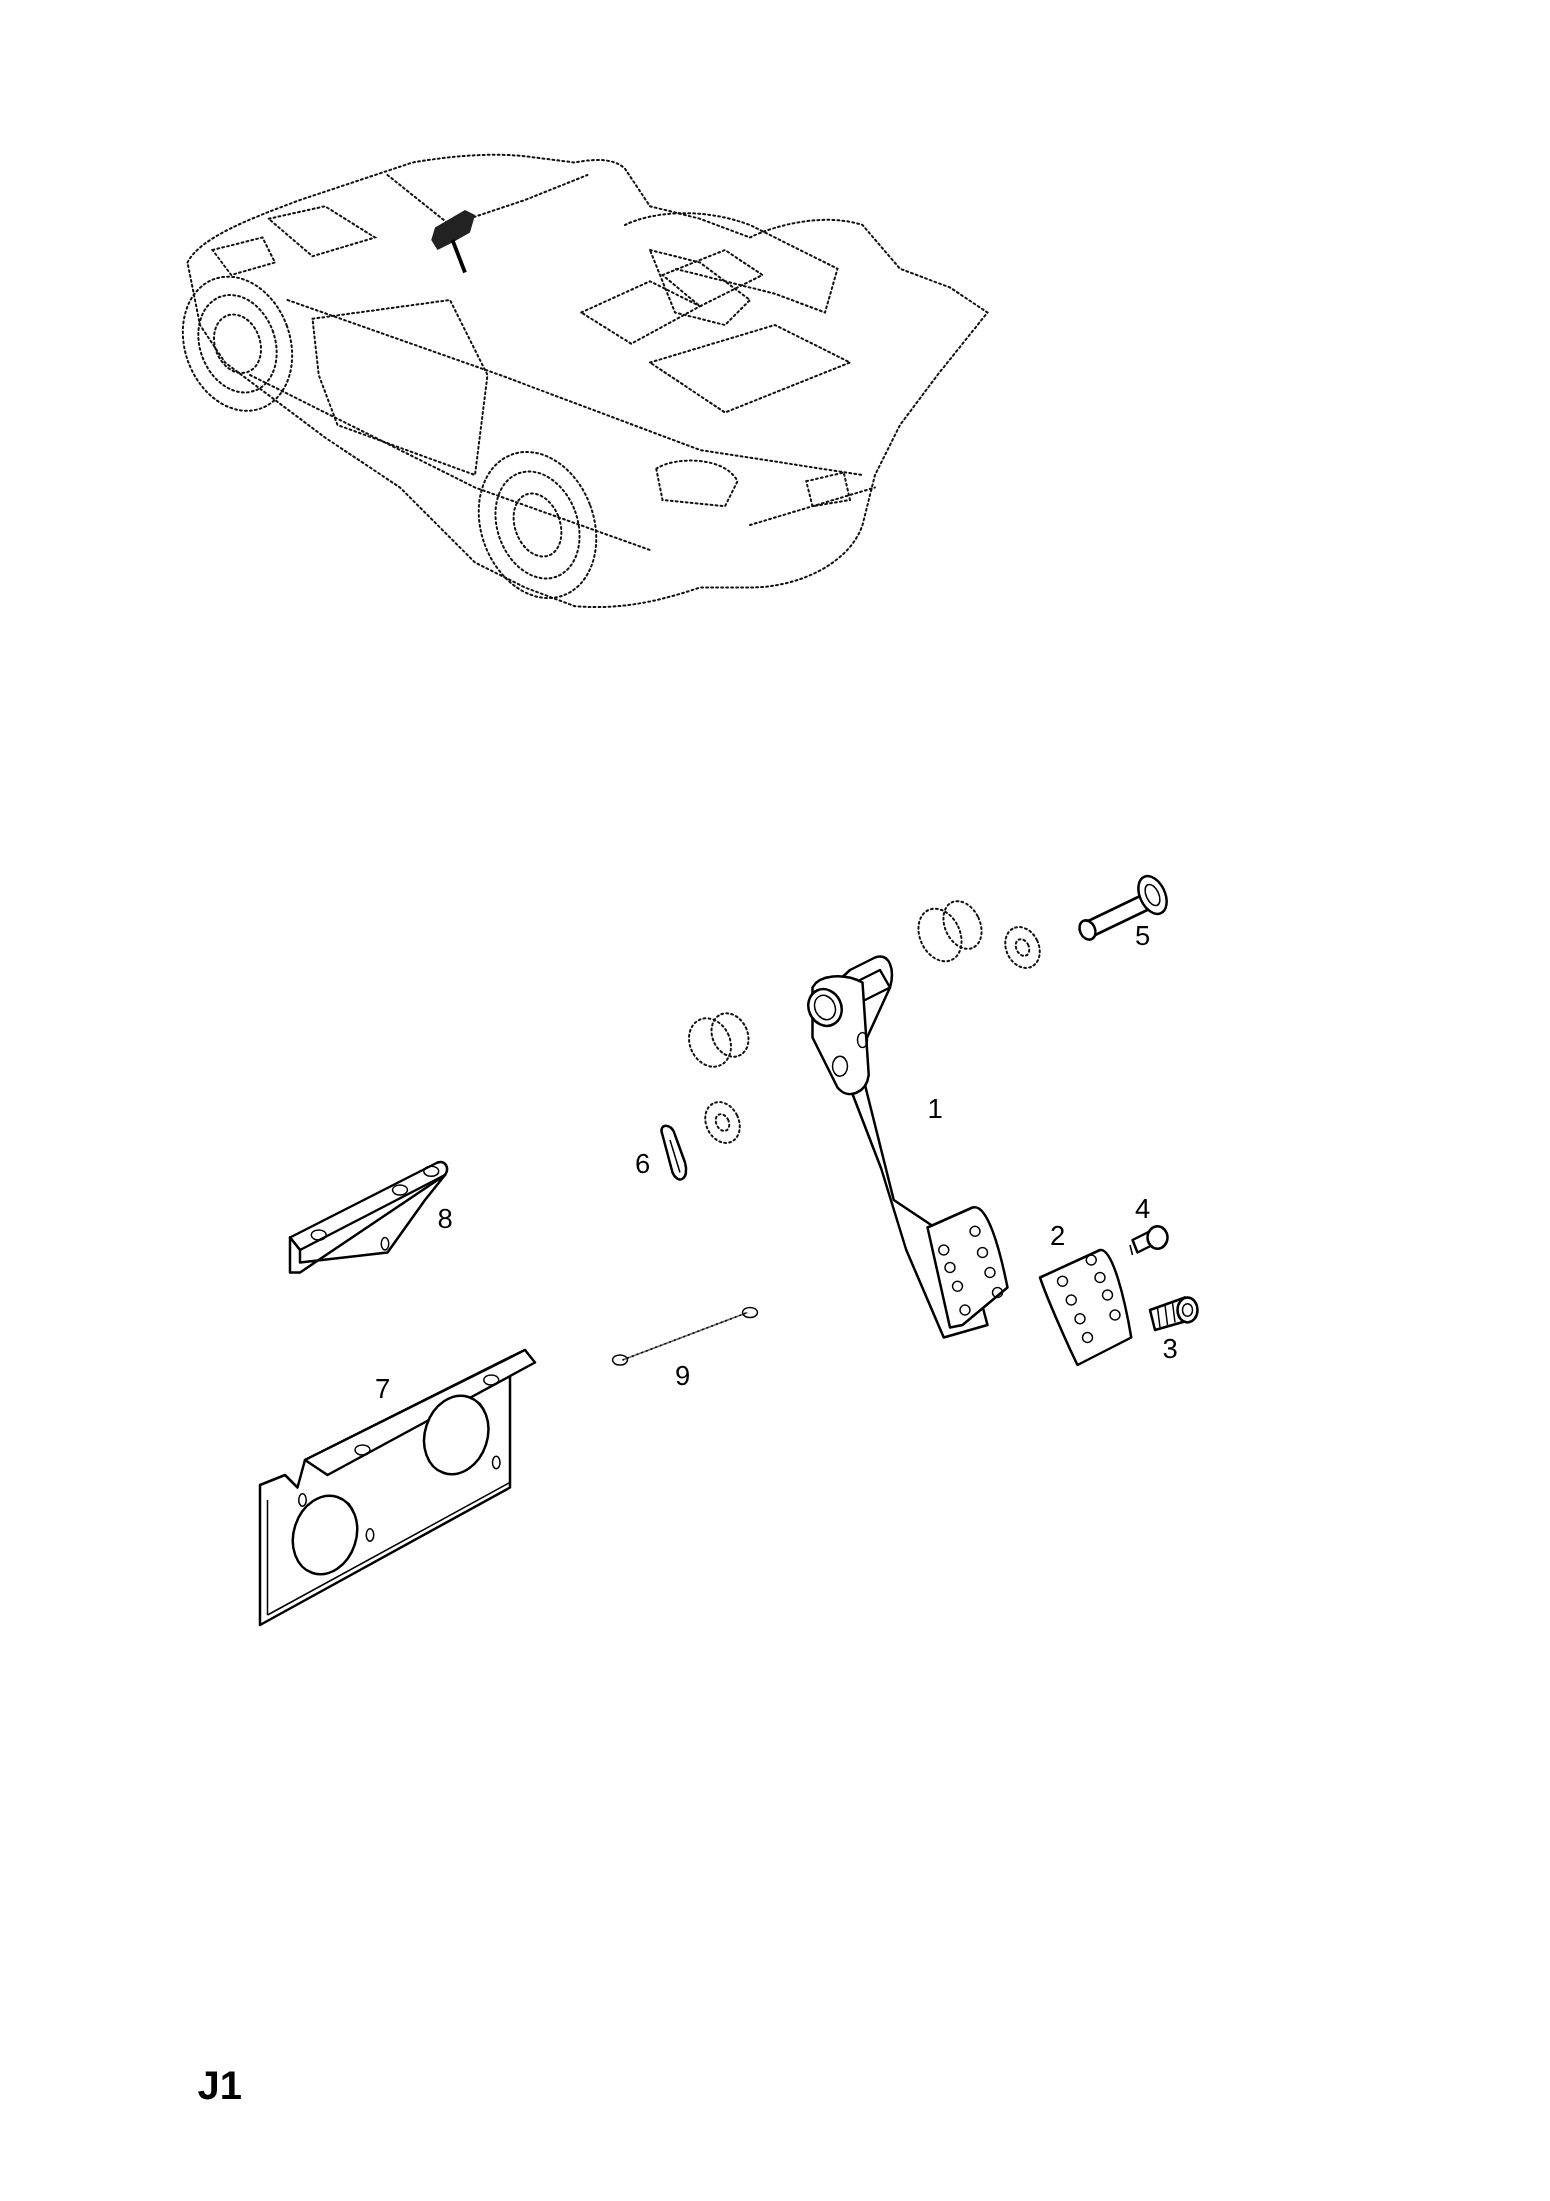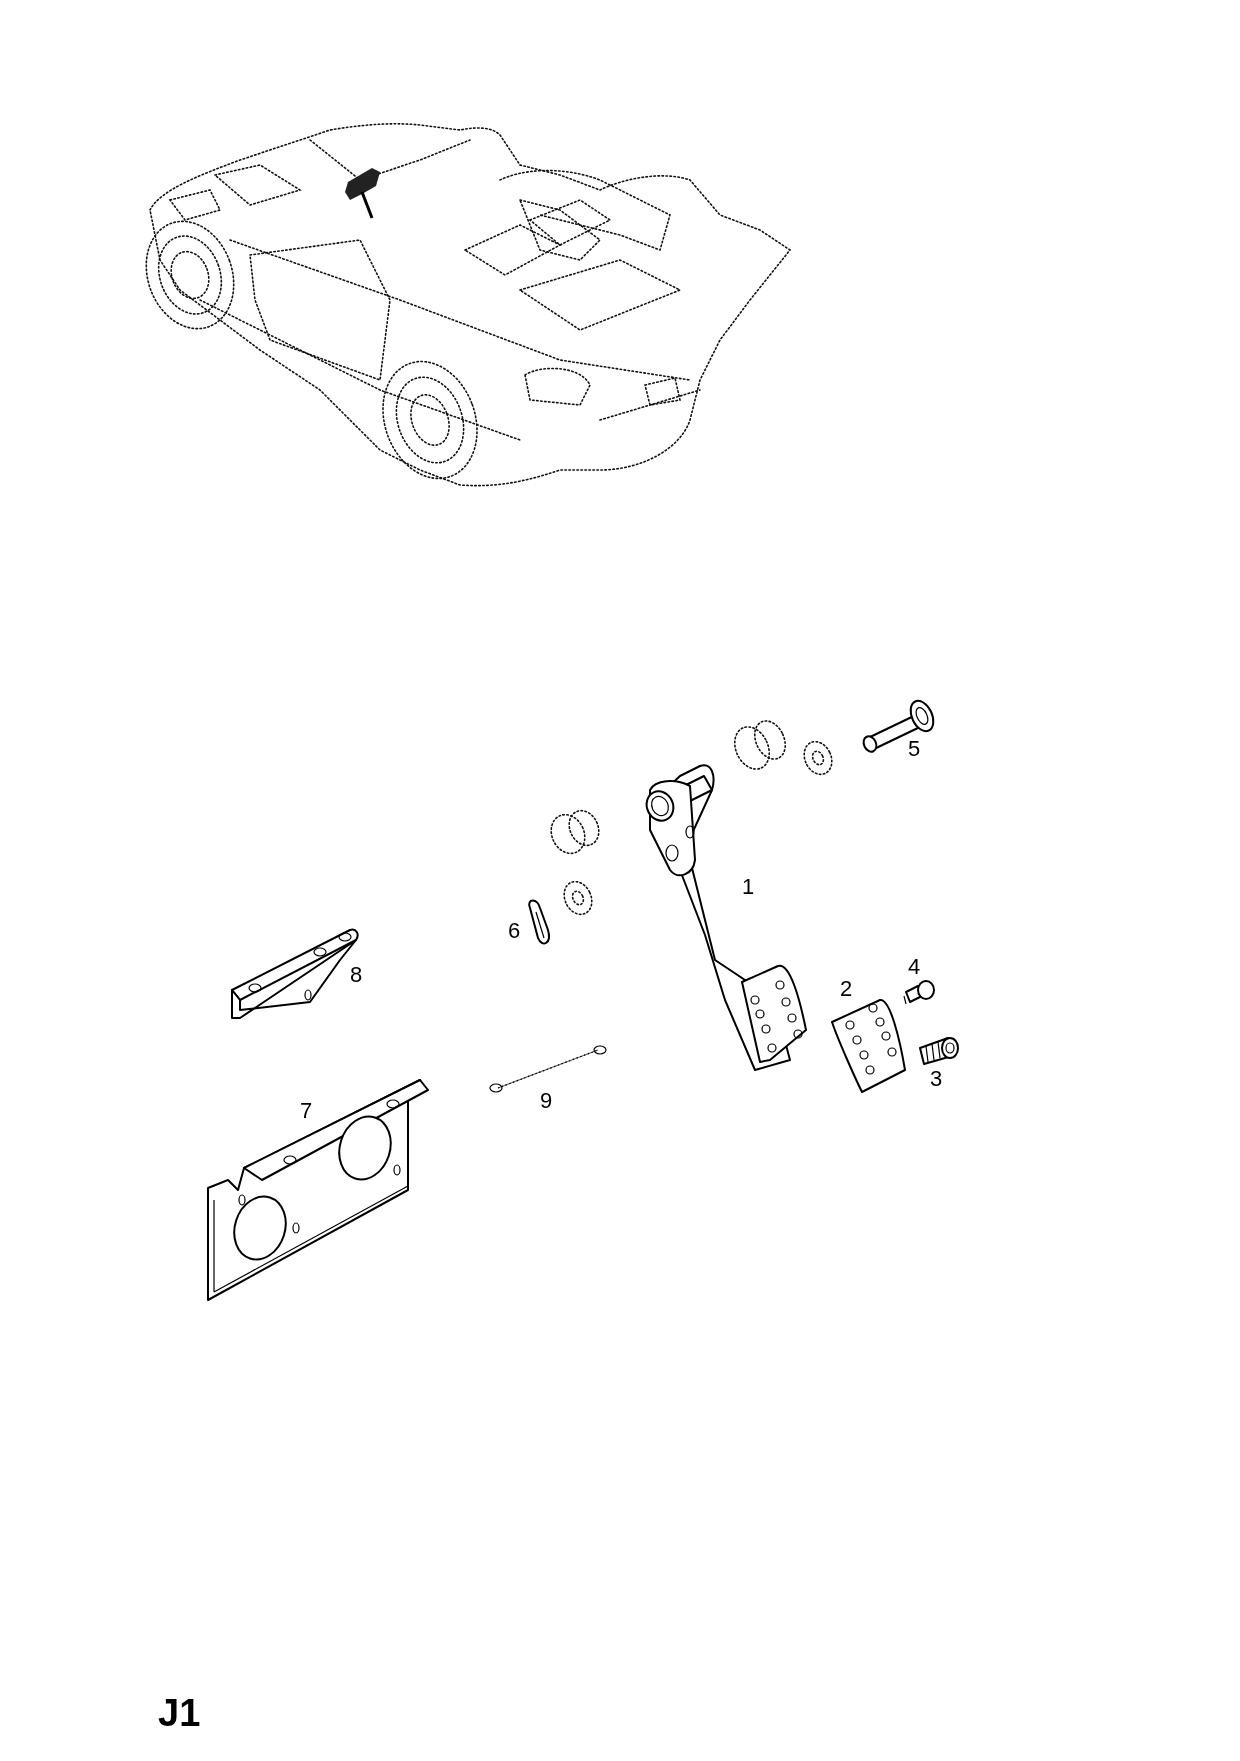--- a/index.html
+++ b/index.html
@@ -1,20 +1,20 @@
 <!DOCTYPE html>
 <html><head>
 <meta charset="utf-8">
 <style>
   html, body { margin:0; padding:0; background:#ffffff; }
   body { width:1240px; height:1761px; position:relative; overflow:hidden;
          font-family:"Liberation Sans", sans-serif; color:#000; }
   .layer { position:absolute; left:0; top:0; }
   .callout { position:absolute; font-size:22px; line-height:1; color:#000; }
-  .page-code { position:absolute; left:158px; top:1692px; font-size:38px; font-weight:bold;
+  .page-code { position:absolute; left:158px; top:1650px; font-size:32px; font-weight:bold;
                font-family:"Liberation Sans", sans-serif; }
   .dot { stroke:#111; stroke-width:1.6; fill:none; stroke-dasharray:1.5 2.5; stroke-linecap:round; }
   .dotfill { fill:#222; }
   .solid { stroke:#000; stroke-width:2; fill:#fff; stroke-linejoin:round; }
   .thin { stroke:#000; stroke-width:1.2; fill:none; }
 </style>
 </head>
 <body>
 
 <svg class="layer" width="1240" height="1761" viewBox="0 0 1240 1761">

